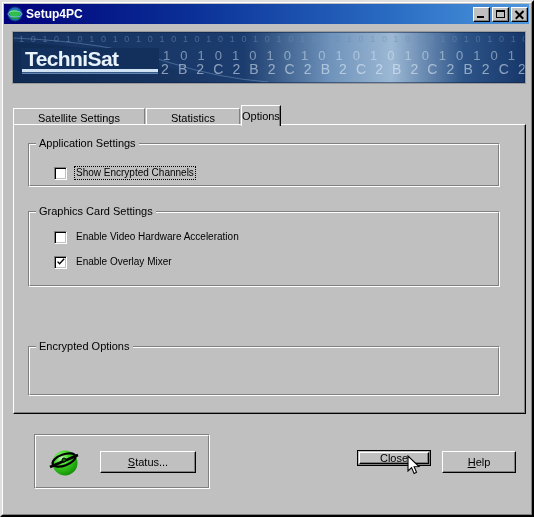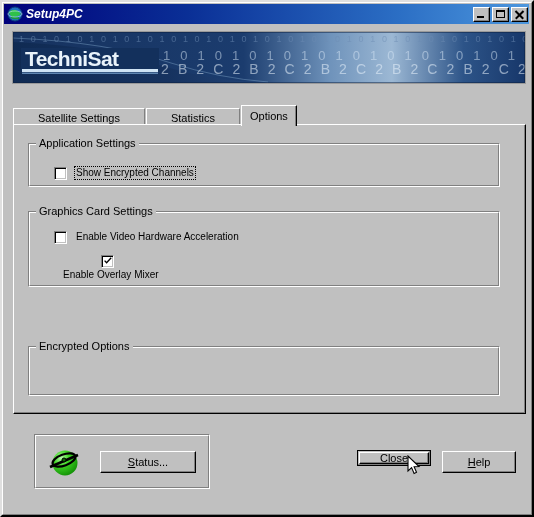--- a/index.html
+++ b/index.html
@@ -42,21 +42,20 @@
   
   #titlebar {
     position: absolute;
     left: 2px; top: 2px;
     width: 525px; height: 20px;
     background: linear-gradient(to right, #00007b 0%, #0a2f96 35%, #2b6ec4 75%, #4d97de 100%);
     display: flex;
     align-items: center;
     padding: 4px 1px;
     box-sizing: border-box;
-    font-style: italic;
   }
   #title-icon {
     width: 16px; height: 16px;
     margin: 0 3px 0 2px;
     flex: none;
     position: relative;
   }
   #title-text {
     color: #fff;
     font-size: 12px;
@@ -139,21 +138,21 @@
     margin-right: 1px;
     position: relative;
     white-space: nowrap;
   }
   .tab.active {
     height: 21px;
     margin-top: -3px;
     z-index: 5;
     border-right: 1px solid #000;
     box-shadow: inset -1px 0 0 #808080;
-    padding: 0 8px;
+    padding: 0 0;
   }
 
   #tabpanel {
     position: absolute;
     left: 11px; top: 122px;
     width: 513px; height: 290px;
     background: #c0c0c0;
     border-top: 1px solid #fff;
     border-left: 1px solid #fff;
     border-right: 1px solid #000;
@@ -385,21 +384,21 @@
       </div>
     </div>
 
     <div class="group" style="left:14px; top:86px; width:472px; height:76px;padding-left:28px;">
       <div class="inner"></div>
       <span class="legend">Graphics Card Settings</span>
       <div class="cbrow" style="left:25px; top:18px;">
         <span class="cbox"></span>
         <span class="cblabel">Enable Video Hardware Acceleration</span>
       </div>
-      <div class="cbrow" style="left:25px; top:43px;flex-direction:column;">
+      <div class="cbrow" style="left:25px; top:43px;">
         <span class="cbox">
           <svg class="tick" viewBox="0 0 8 8">
             <path d="M0.6 3.6 L2.6 5.8 L7.2 0.8" stroke="#000" stroke-width="1.35" fill="none"></path>
           </svg>
         </span>
         <span class="cblabel">Enable Overlay Mixer</span>
       </div>
     </div>
 
     <div class="group" style="left:14px; top:221px; width:472px; height:50px;">

